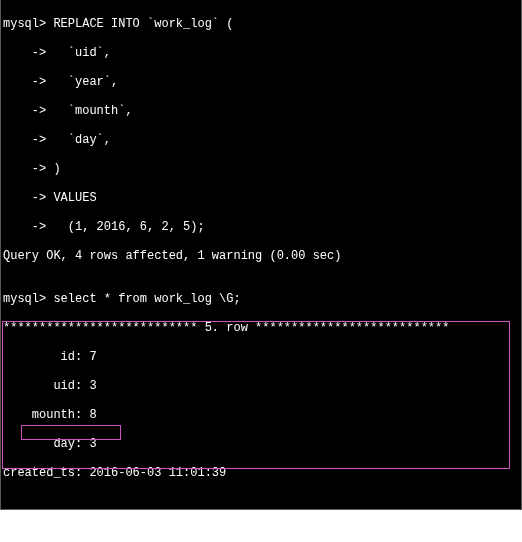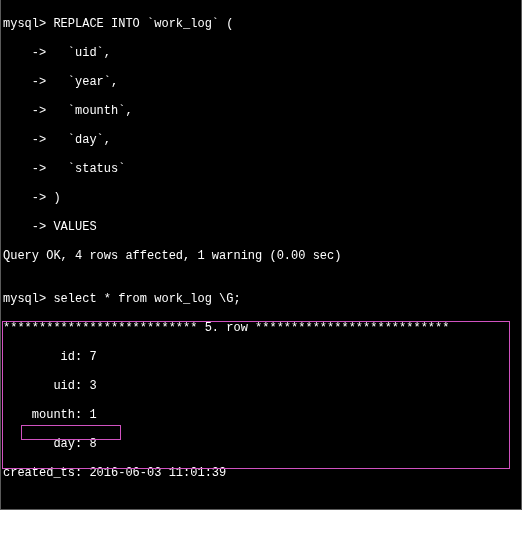--- a/index.html
+++ b/index.html
@@ -42,31 +42,31 @@
 </style>
 </head>
 <body>
 
 <div class="screen">
 <div class="line">mysql&gt; REPLACE INTO `work_log` (</div>
 <div class="line">    -&gt;   `uid`,</div>
 <div class="line">    -&gt;   `year`,</div>
 <div class="line">    -&gt;   `mounth`,</div>
 <div class="line">    -&gt;   `day`,</div>
-<div class="line">    -&gt;   `status`</div>
 <div class="line">    -&gt; )</div>
 <div class="line">    -&gt; VALUES</div>
+<div class="line">    -&gt;   (1, 2016, 6, 2, 5);</div>
 <div class="line">Query OK, 4 rows affected, 1 warning (0.00 sec)</div>
 <div class="line"></div>
 <div class="line">mysql&gt; select * from work_log \G;</div>
 <div class="line">*************************** 5. row ***************************</div>
 <div class="line">        id: 7</div>
 <div class="line">       uid: 3</div>
-<div class="line">    mounth: 1</div>
-<div class="line">       day: 8</div>
+<div class="line">    mounth: 8</div>
+<div class="line">       day: 3</div>
 <div class="line">created_ts: 2016-06-03 11:01:39</div>
 
 
 
 
 
 
 
 
 

